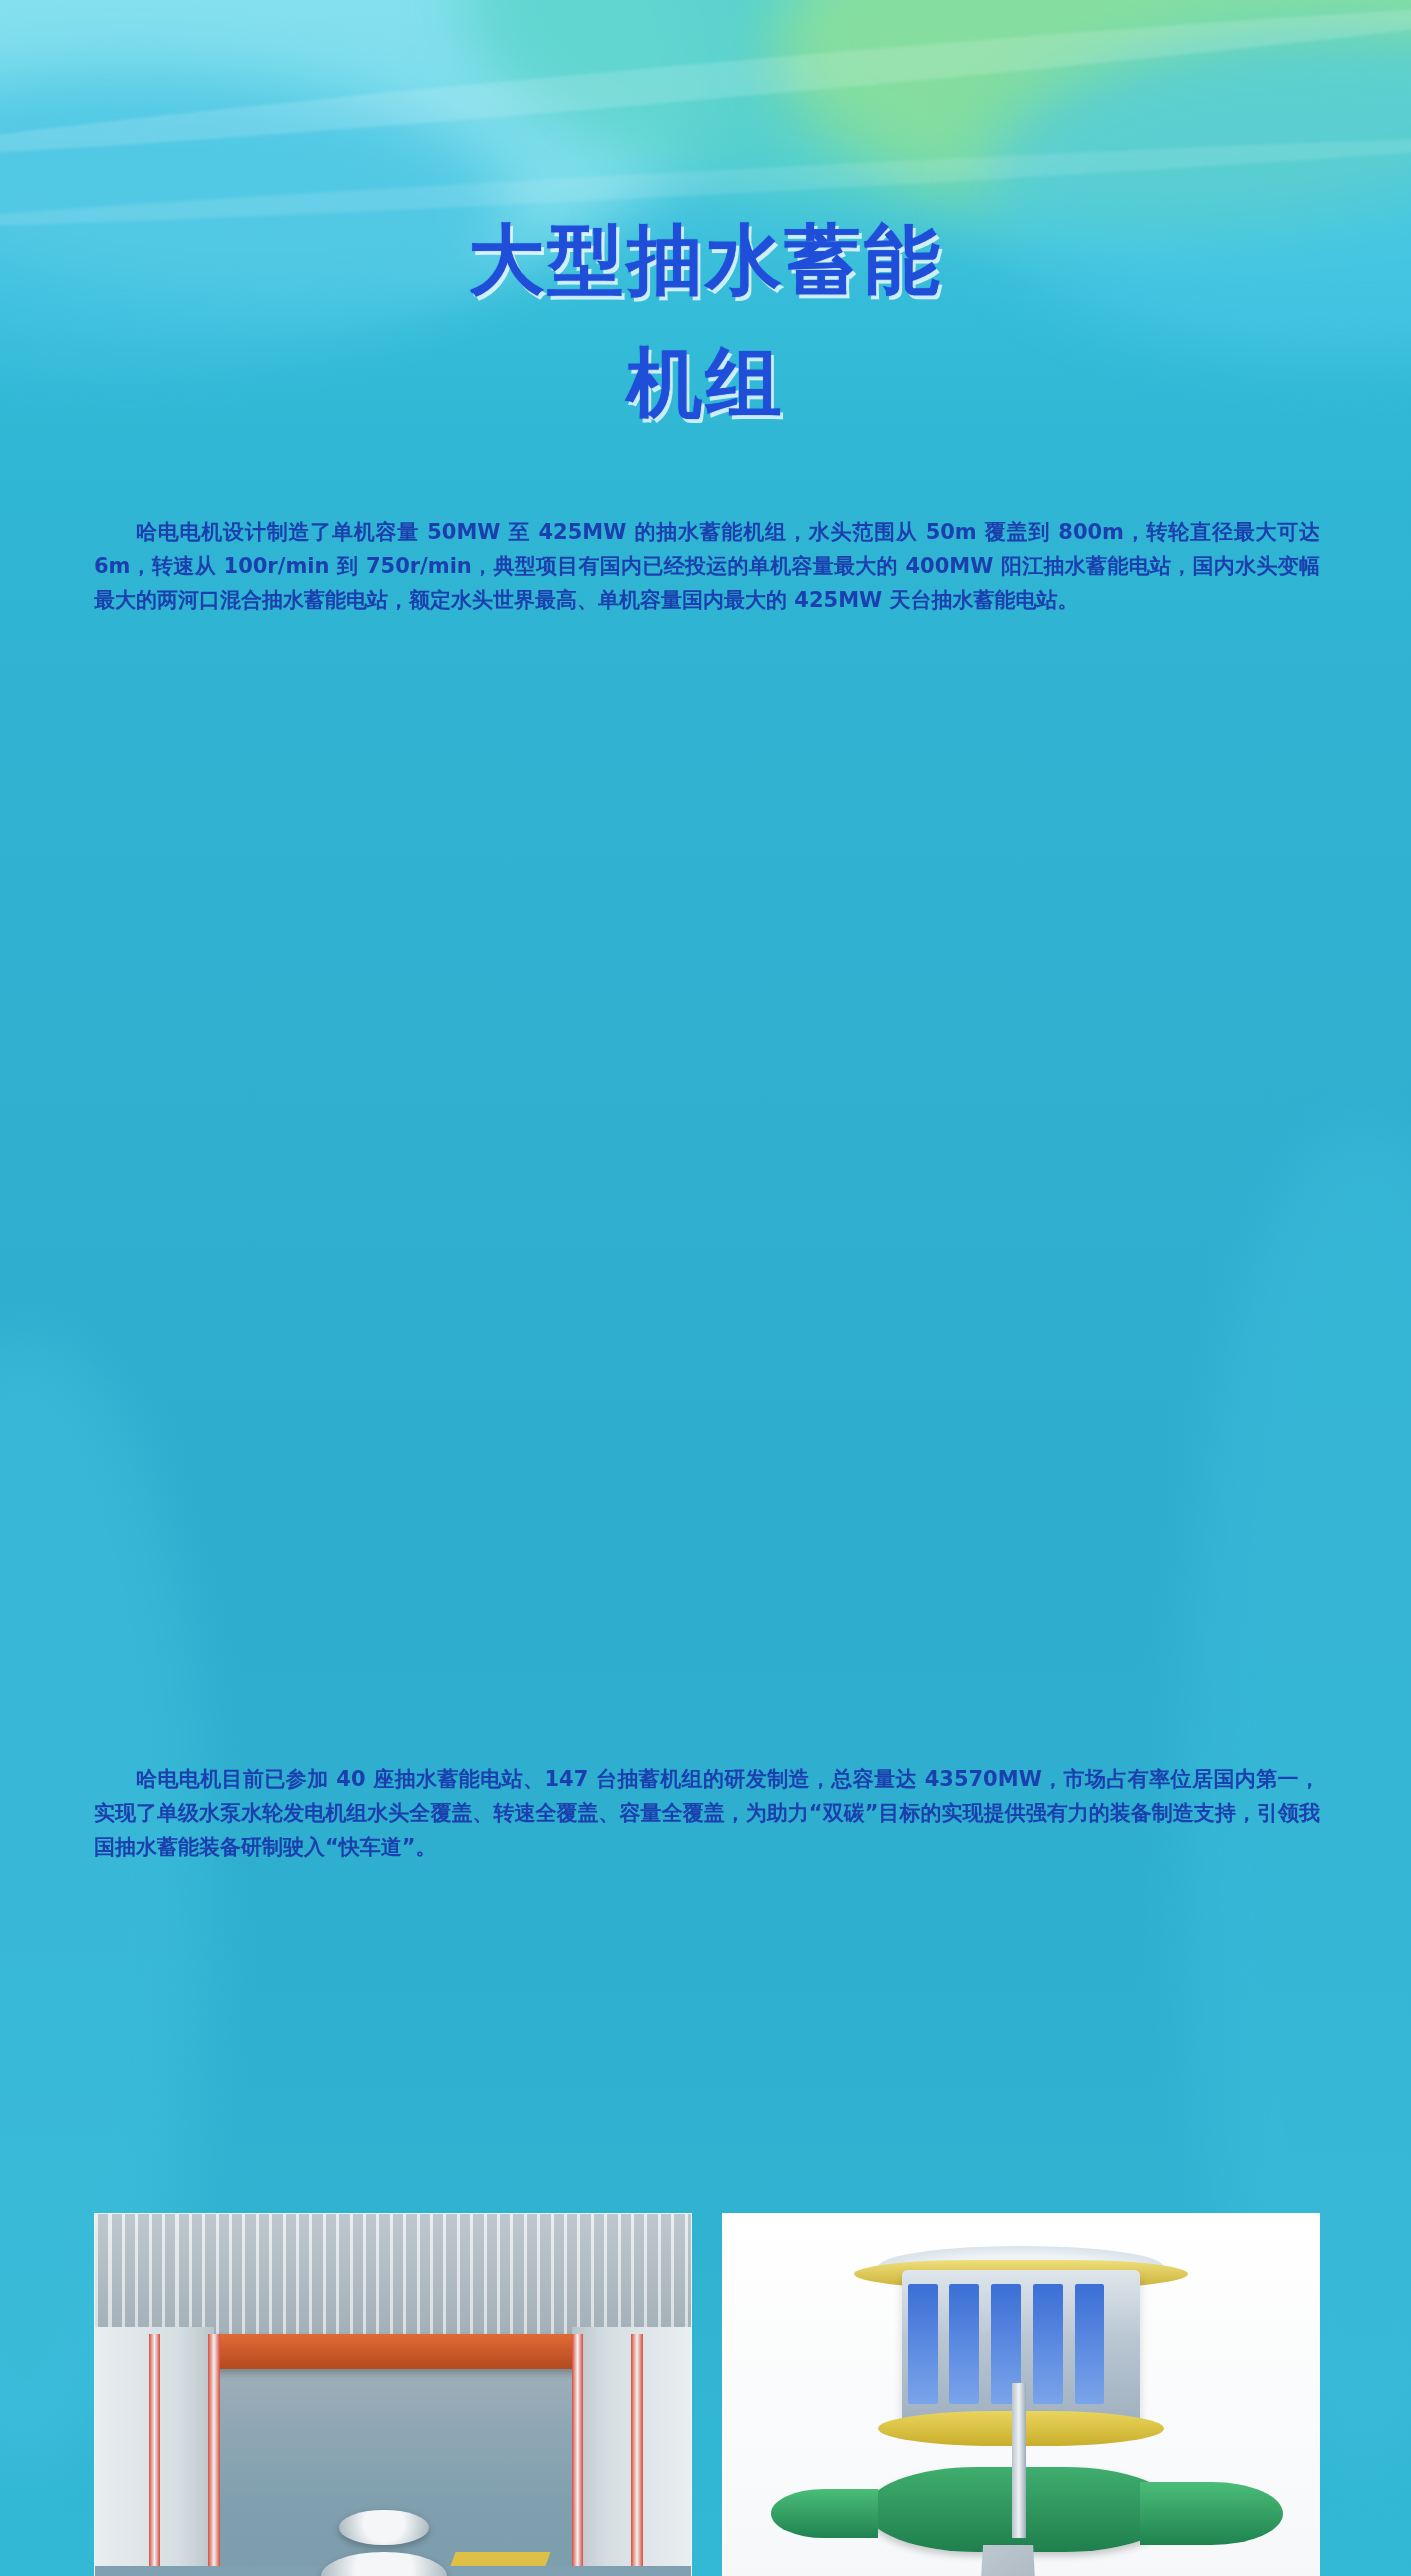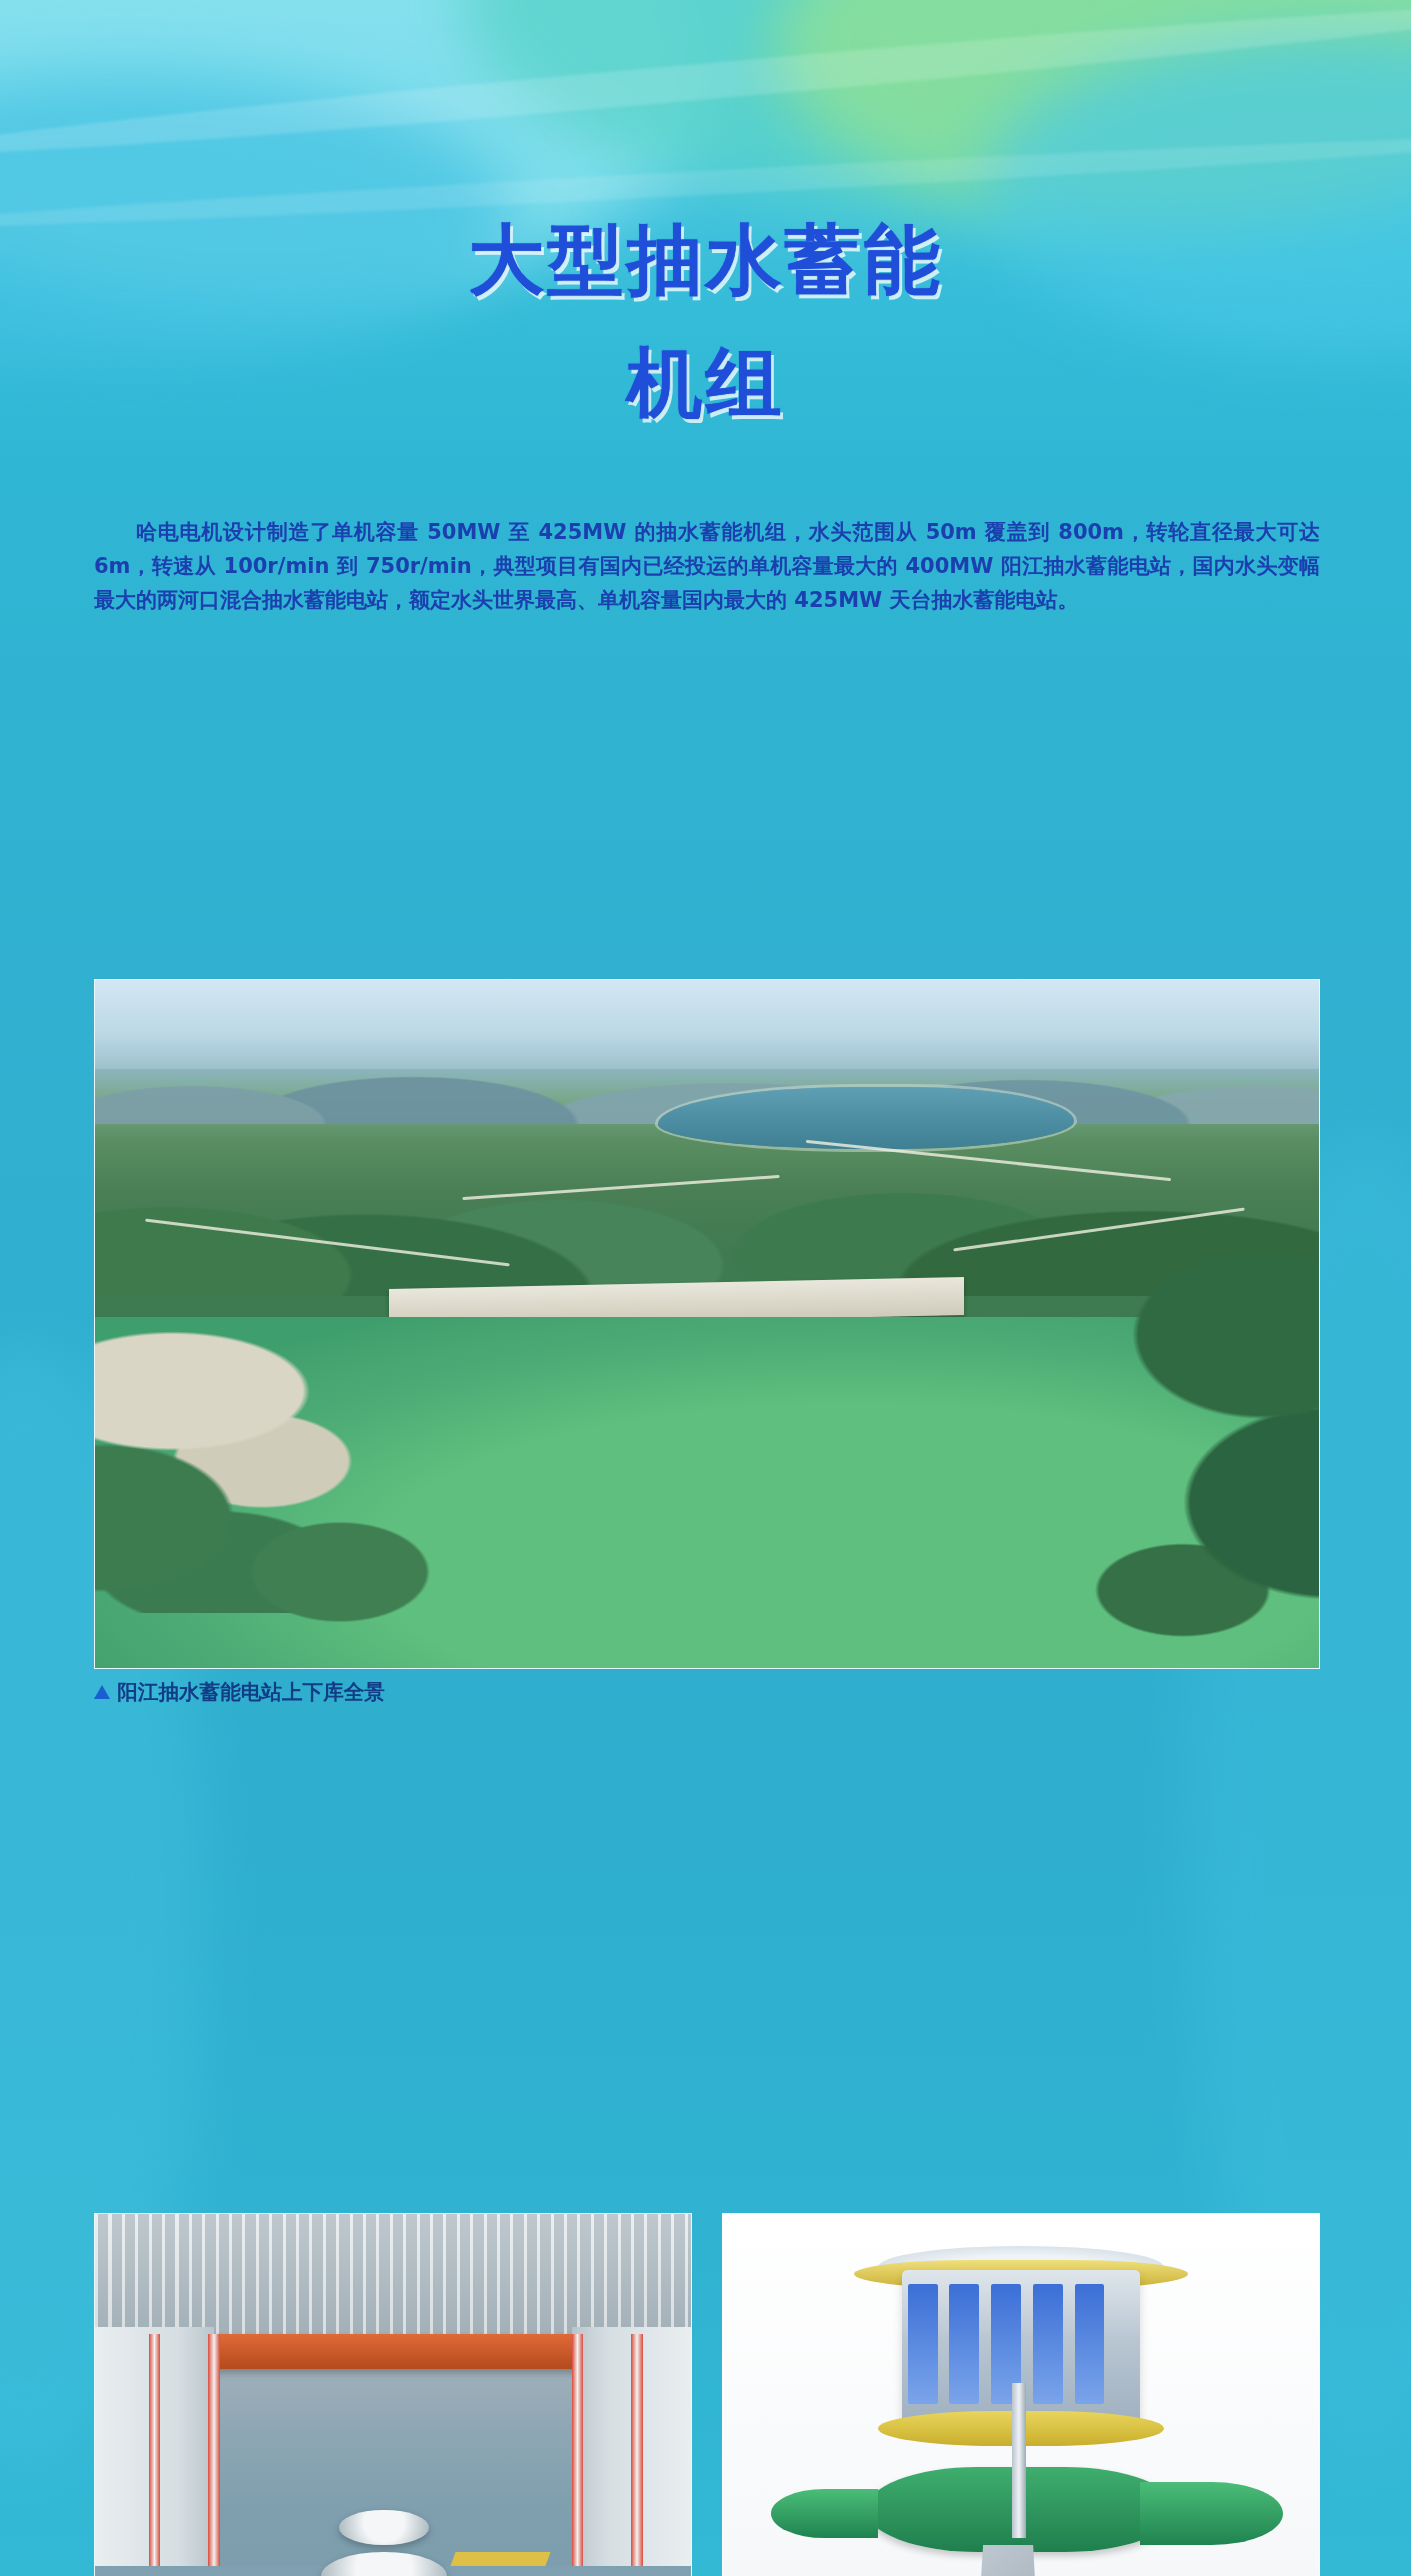--- a/index.html
+++ b/index.html
@@ -335,44 +335,22 @@
 
   <div class="content">
 
     <div class="title-block">
       <div class="title-line">大型抽水蓄能</div>
       <div class="title-line">机组</div>
     </div>
 
     <div class="para" id="para1">哈电电机设计制造了单机容量 50MW 至 425MW 的抽水蓄能机组，水头范围从 50m 覆盖到 800m，转轮直径最大可达 6m，转速从 100r/min 到 750r/min，典型项目有国内已经投运的单机容量最大的 400MW 阳江抽水蓄能电站，国内水头变幅最大的两河口混合抽水蓄能电站，额定水头世界最高、单机容量国内最大的 425MW 天台抽水蓄能电站。</div>
 
-    <div class="figure" id="fig1">
-      <div class="photo">
-        <div class="aerial">
-          <div class="sky"></div>
-          <div class="hills-far"></div>
-          <div class="hills-mid"></div>
-          <div class="upper-lake"></div>
-          <div class="road rd1"></div>
-          <div class="road rd2"></div>
-          <div class="road rd3"></div>
-          <div class="road rd4"></div>
-          <div class="dam"></div>
-          <div class="main-water"></div>
-          <div class="shore-left"></div>
-          <div class="shore-right"></div>
-          <div class="island"></div>
-        </div>
-      </div>
-      <div class="cap">
-        <span class="tri"></span>
-        <span>阳江抽水蓄能电站上下库全景</span>
-      </div>
-    </div>
-
+
+    <div class="para" id="para2">哈电电机目前已参加 40 座抽水蓄能电站、147 台抽蓄机组的研发制造，总容量达 43570MW，市场占有率位居国内第一，实现了单级水泵水轮发电机组水头全覆盖、转速全覆盖、容量全覆盖，为助力“双碳”目标的实现提供强有力的装备制造支持，引领我国抽水蓄能装备研制驶入“快车道”。</div>
 
     <div class="figure" id="fig2">
       <div class="photo">
         <div class="hall">
           <div class="ceiling"></div>
           <div class="crane"></div>
           <div class="wall-l"></div>
           <div class="wall-r"></div>
           <div class="pillar p1"></div>
           <div class="pillar p2"></div>

